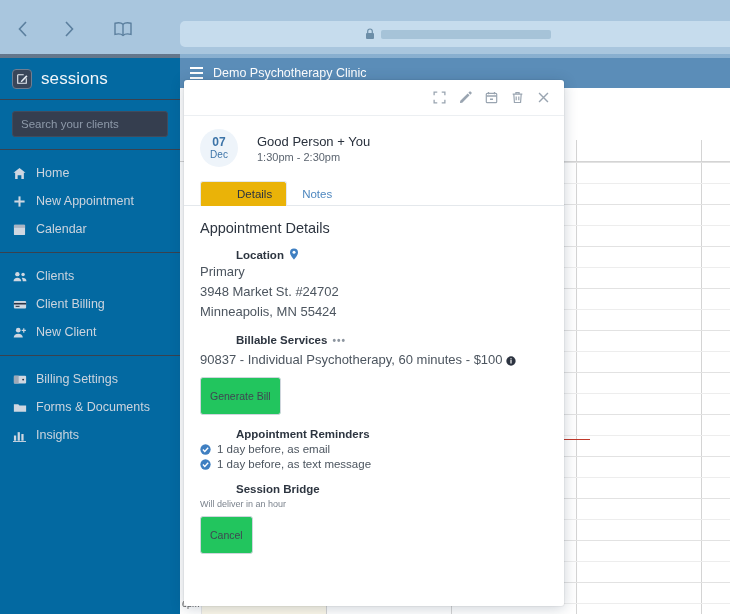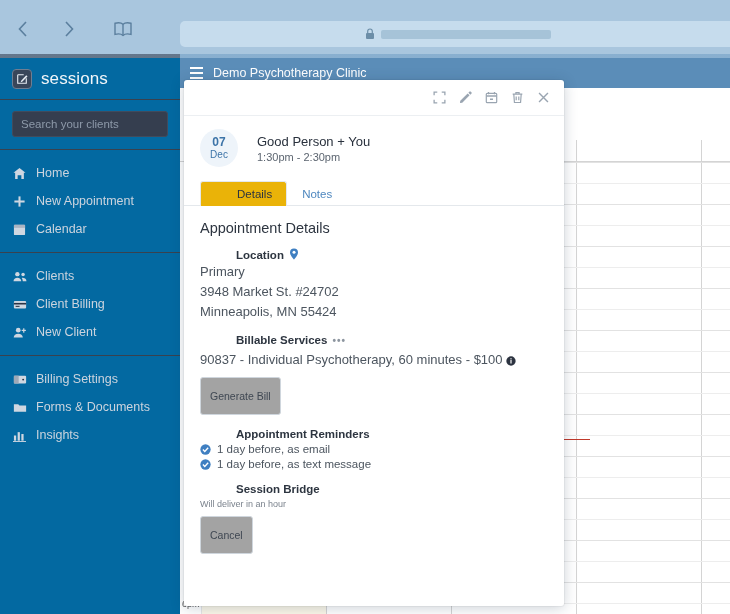--- a/index.html
+++ b/index.html
@@ -147,21 +147,21 @@
     border-radius: 3px 3px 0 0;
     padding-left: 36px;
   }
 
   .modal-body { padding: 14px 16px 0 16px; }
   .sec-title { font-size: 14.5px; color: #2d3540; margin-bottom: 12px; }
   .fld-label { font-size: 11.5px; font-weight: bold; color: #2d3540; display:flex; align-items:center; gap:5px;padding-left:36px; }
   .fld-line { font-size: 13px; color: #4c555f; line-height: 1.52; }
   .blk { margin-bottom: 13px; }
   .btn {
-    display: inline-block; font-size: 10.5px; color: #3f4752; background: #a3a3a3;
+    display: inline-block; font-size: 10.5px; color: #3f4752; background: #22c55e;
     border: 1px solid #cfd6dd; border-radius: 3px; padding: 12px 9px; cursor: pointer;
   }
   .rem-row { display: flex; align-items: center; gap: 6px; font-size: 11.5px; color: #4c555f; margin-top: 3px; }
   .check { color: #3f7fc1; display:flex; align-items:center; }
   .small-note { font-size: 9px; color: #7b838d; margin-top: 2px; }
   .dots { color: #8c959f; letter-spacing: 1px; font-size: 10px; }
   .pin { color: #3f7fc1; }
   .infoi { display:inline-flex; vertical-align: middle; color:#2c3340; }
 </style>
 </head>

